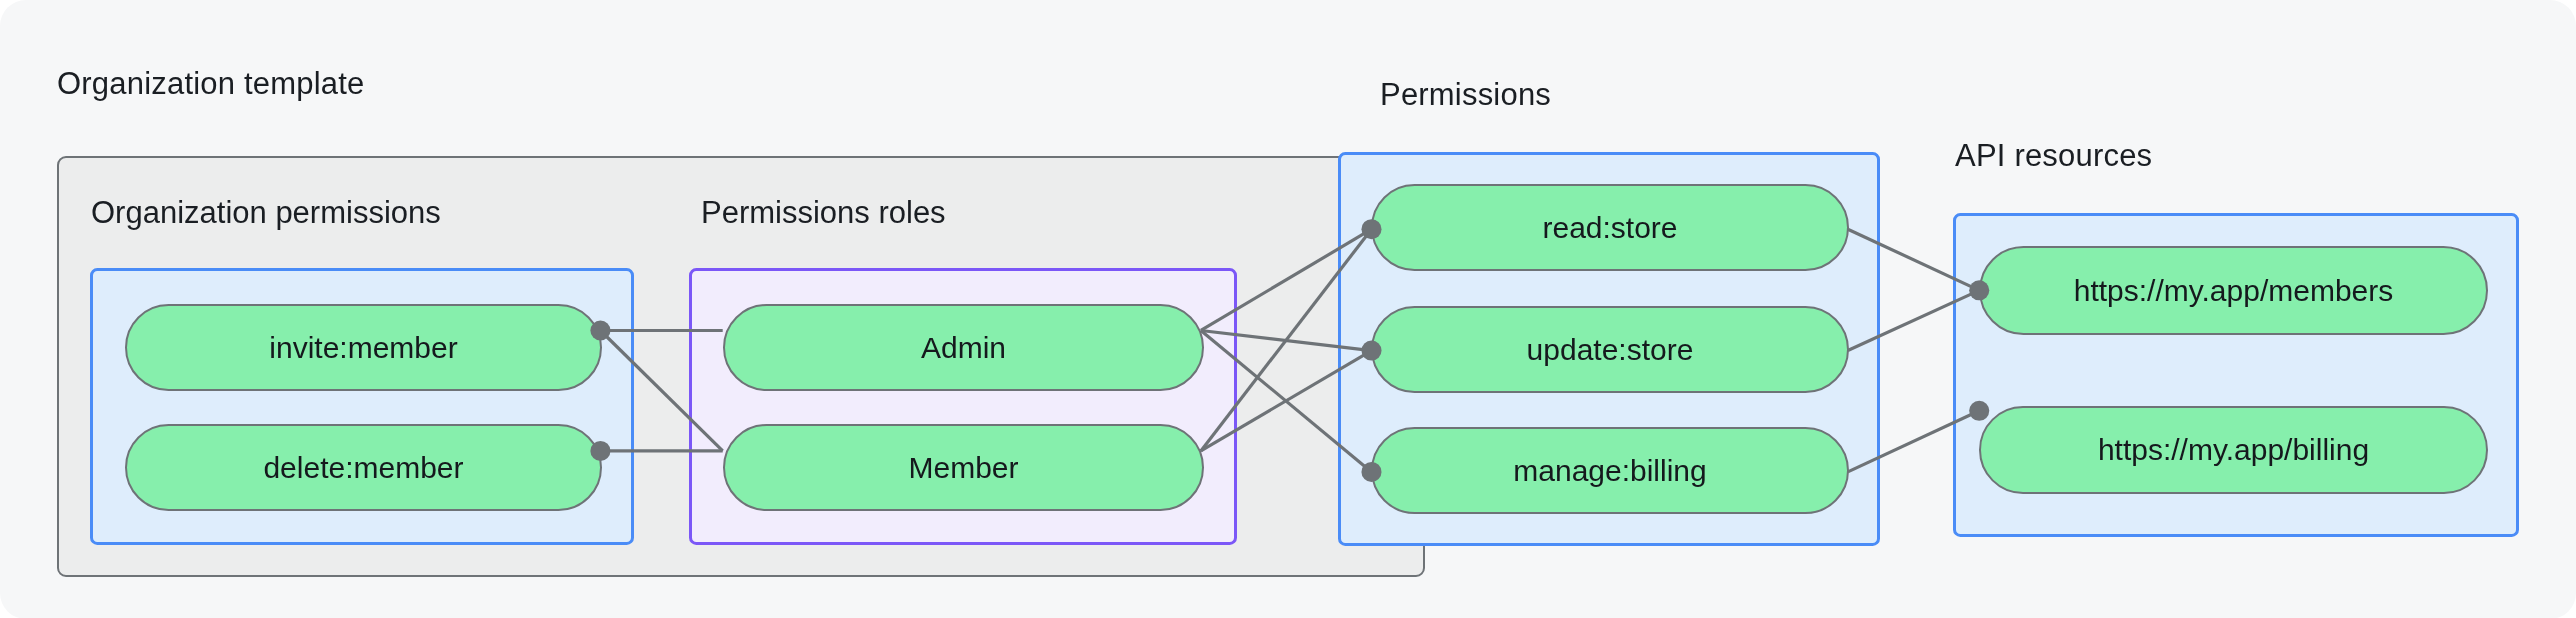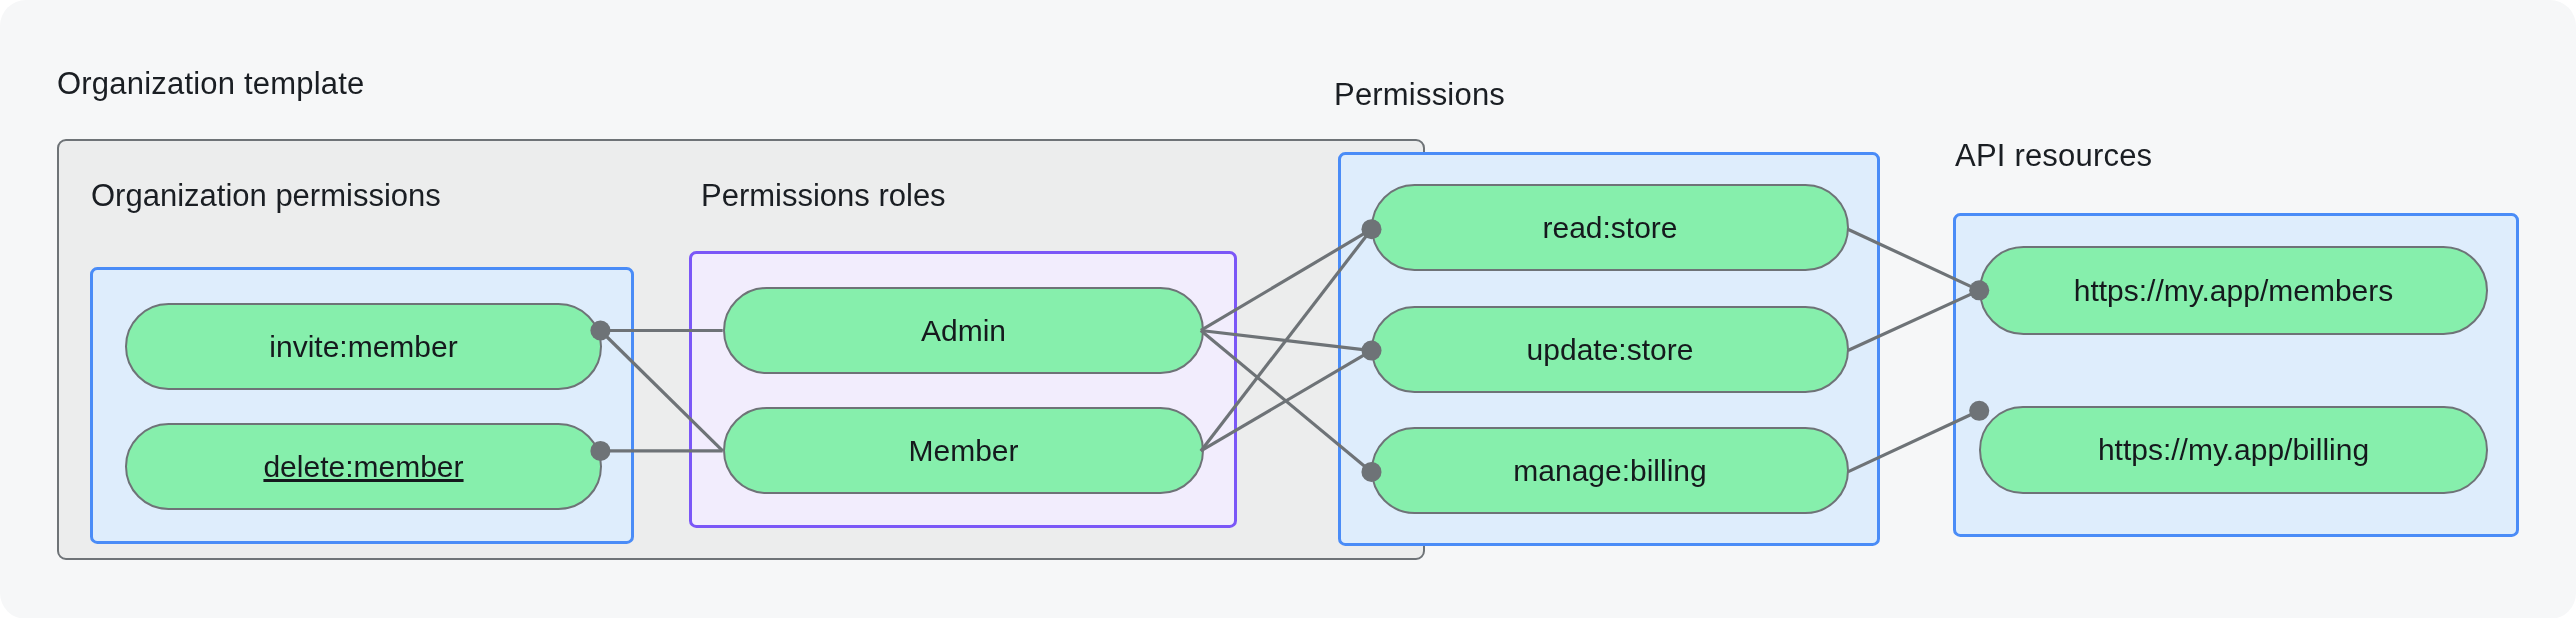--- a/index.html
+++ b/index.html
@@ -79,35 +79,35 @@
     fill: #6E7377;
   }
 </style>
 </head>
 <body>
 
 <div class="canvas">
 
   <div class="heading" style="left:57px; top:66px;">Organization template</div>
 
-  <div class="heading" style="left:1334px; top:77px;text-align:right;">Permissions</div>
+  <div class="heading" style="left:1380px; top:77px;text-align:right;">Permissions</div>
 
   <div class="heading" style="left:1955px; top:138px;">API resources</div>
 
-  <div class="group-box gray-box" style="left:57px; top:139px; width:1368px; height:421px;">
+  <div class="group-box gray-box" style="left:57px; top:156px; width:1368px; height:421px;">
 
     <div class="inner-heading" style="left:32px; top:37px;">Organization permissions</div>
 
     <div class="inner-heading" style="left:642px; top:37px;">Permissions roles</div>
 
-    <div class="group-box blue-box" style="left:31px; top:110px; width:544px; height:277px;margin-top:16px;">
+    <div class="group-box blue-box" style="left:31px; top:110px; width:544px; height:277px;">
       <div class="pill" style="left:32px; top:33px; width:477px; height:87px;">
         <span>invite:member</span>
       </div>
-      <div class="pill" style="left:32px; top:153px; width:477px; height:87px;text-decoration:underline;">
+      <div class="pill" style="left:32px; top:153px; width:477px; height:87px;">
         <span>delete:member</span>
       </div>
     </div>
 
     <div class="group-box purple-box" style="left:630px; top:110px; width:548px; height:277px;">
       <div class="pill" style="left:31px; top:33px; width:481px; height:87px;">
         <span>Admin</span>
       </div>
       <div class="pill" style="left:31px; top:153px; width:481px; height:87px;">
         <span>Member</span>

